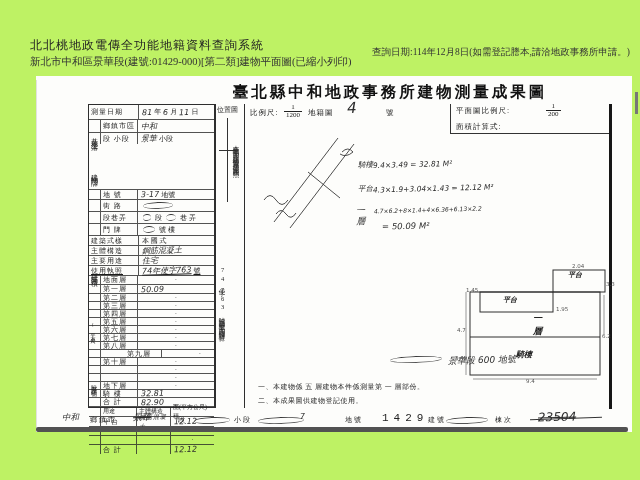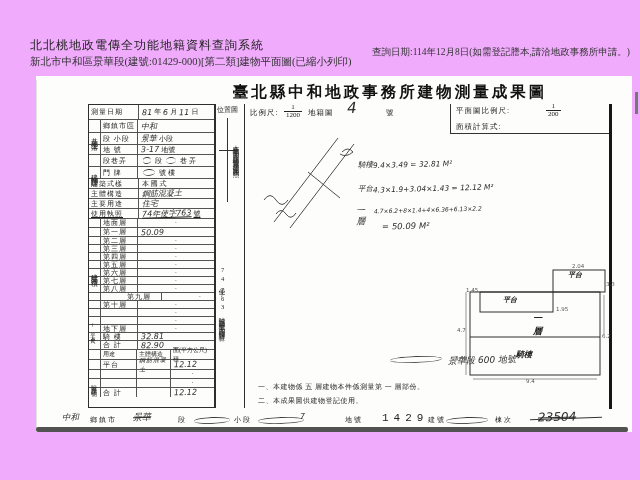--- a/index.html
+++ b/index.html
@@ -1,16 +1,16 @@
 <!DOCTYPE html>
 <html><head>
 <meta charset="utf-8">
 <style>
   html,body{margin:0;padding:0;background:#fff;}
-  #screen{position:relative;width:640px;height:480px;background:#f0abfc;overflow:hidden;
+  #screen{position:relative;width:640px;height:480px;background:#bef264;overflow:hidden;
           font-family:"Liberation Serif","DejaVu Serif",serif;color:#1c1c1c;}
   .abs{position:absolute;}
   
   .hdr-main{font-size:12px;letter-spacing:1px;color:#222;}
   .hdr-sub{font-size:10.5px;color:#333;}
   .hdr-date{font-size:9.5px;color:#333;}
   
   #scan{position:absolute;left:36px;top:76px;width:596px;height:356px;background:#fdfdfb;}
   #scan-left-edge{left:36px;top:80px;width:1px;height:348px;background:#e2e2de;}
   #scan-bottom-edge{left:36px;top:427px;width:592px;height:5px;background:#525252;border-radius:2px;}
@@ -112,26 +112,33 @@
         </div>
       </div>
       <div class="trow" style="height: 12px;">
         <div class="gcell"></div>
         <div class="lcell" style="width: 37px;">段 小段</div>
         <div class="vcell">
           <span class="hand">景華</span>
           <span class="pr">小段</span>
         </div>
       </div>
-      <div class="trow" style="height: 10px;">
+      <div class="trow" style="height: 10px; margin-top: 45px;">
         <div class="gcell"></div>
         <div class="lcell" style="width: 37px;">地 號</div>
         <div class="vcell">
           <span class="hand">3-17</span>
           <span class="pr">地號</span>
+        </div>
+      </div>
+      <div class="trow" style="height: 12px;">
+        <div class="gcell"></div>
+        <div class="lcell" style="width: 37px;">街 路</div>
+        <div class="vcell">
+          <span class="scr" style="width: 30px;"></span>
         </div>
       </div>
       <div class="trow" style="height: 12px;">
         <div class="gcell"></div>
         <div class="lcell" style="width: 37px;">段巷弄</div>
         <div class="vcell">
           <span class="scr" style="width: 8px;"></span>
           <span class="pr">段</span>
           <span class="scr" style="width: 10px;"></span>
           <span class="pr">巷</span>

